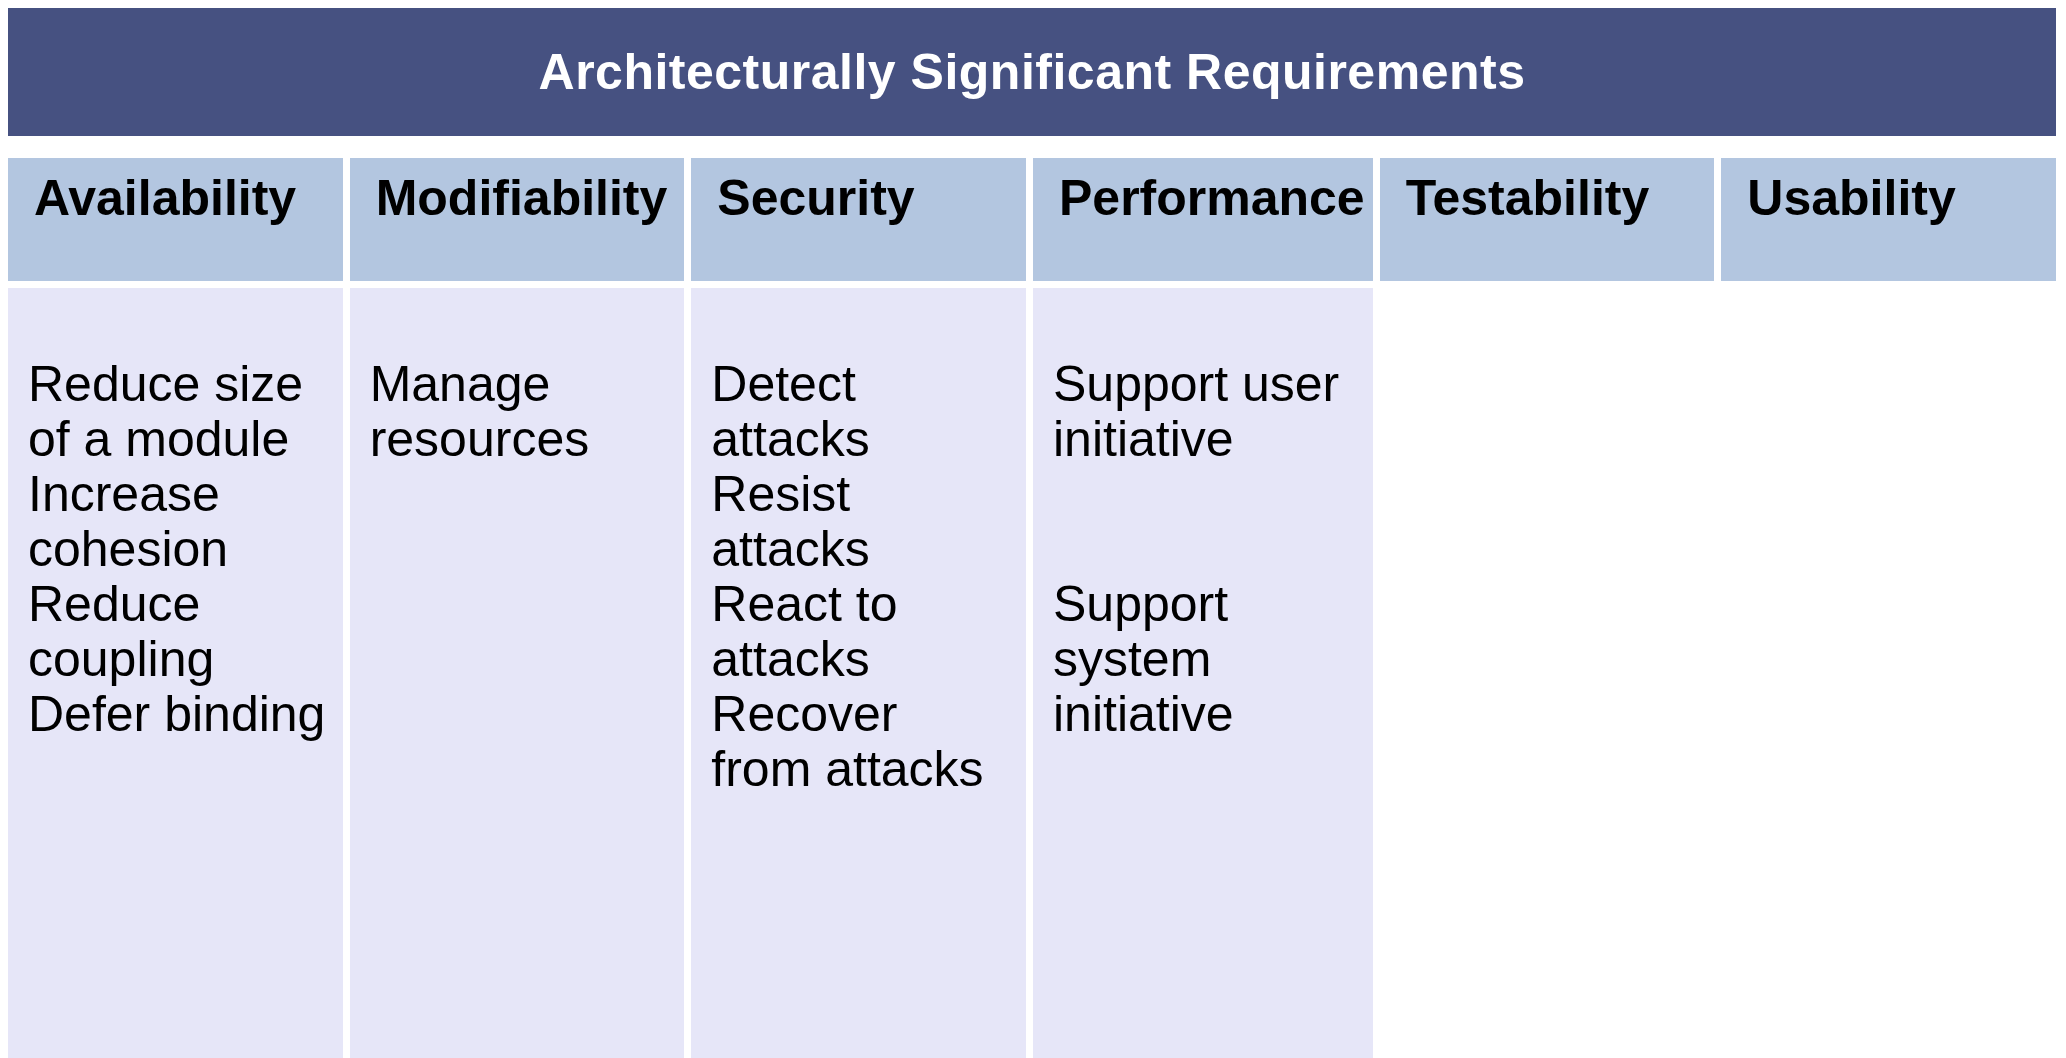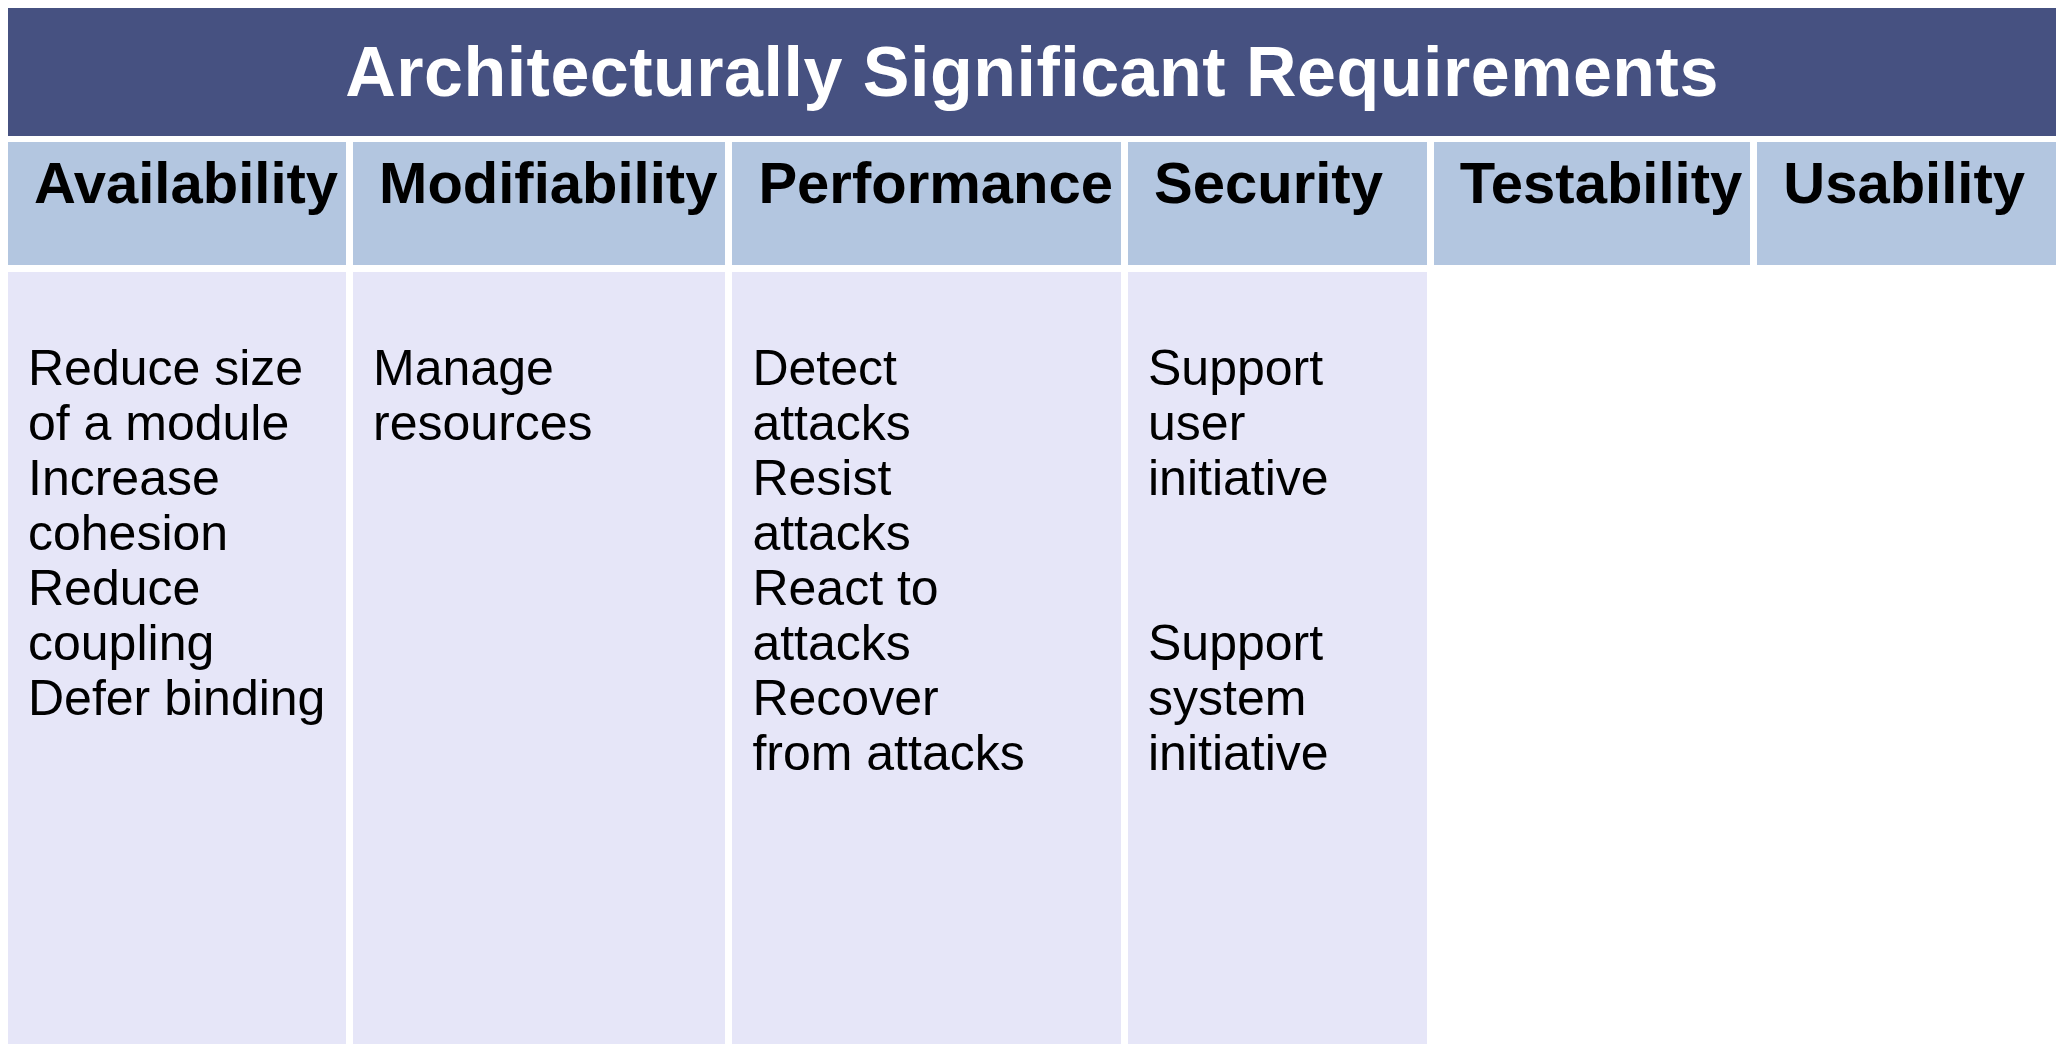--- a/index.html
+++ b/index.html
@@ -10,38 +10,38 @@
     box-sizing: border-box;
     padding: 8px 10px 0 8px;
     background: var(--page-bg, #ffffff);
     font-family: "Liberation Sans", sans-serif;
     color: var(--text-color, #000000);
   }
   .title-bar {
     height: 128px;
     background: var(--title-bg, #465181);
     color: var(--title-fg, #ffffff);
-    font-size: 70px;
+    font-size: 50px;
     font-weight: 700;
     display: flex;
     align-items: center;
     justify-content: center;
-    margin-bottom: 6px;
+    margin-bottom: 22px;
     letter-spacing: 0.5px;
   }
   .grid {
     display: grid;
     grid-template-columns: repeat(6, 1fr);
     grid-template-rows: 123px 772px;
     column-gap: 7px;
     row-gap: 7px;
   }
   .hcell {
     background: var(--header-bg, #B3C6E0);
-    font-size: 58px;
+    font-size: 50px;
     font-weight: 700;
     padding: 13px 8px 0 26px;
     line-height: 55px;
     box-sizing: border-box;
   }
   .bcell {
     background: var(--cell-bg, #E6E6F8);
     font-size: 50px;
     line-height: 55px;
     padding: 69px 6px 0 20px;
@@ -56,22 +56,22 @@
   .gap-2 .item + .item { margin-top: 110px; }
 </style>
 </head>
 <body>
 
 <div class="page">
   <div class="title-bar">Architecturally Significant Requirements</div>
   <div class="grid" id="grid">
       <div class="hcell">Availability</div>
       <div class="hcell">Modifiability</div>
+      <div class="hcell">Security</div>
       <div class="hcell">Performance</div>
-      <div class="hcell">Security</div>
       <div class="hcell">Testability</div>
       <div class="hcell">Usability</div>
       <div class="bcell gap-1">
         <p class="item">Reduce size
 of a module</p>
         <p class="item">Increase
 cohesion</p>
         <p class="item">Reduce
 coupling</p>
         <p class="item">Defer binding</p>

